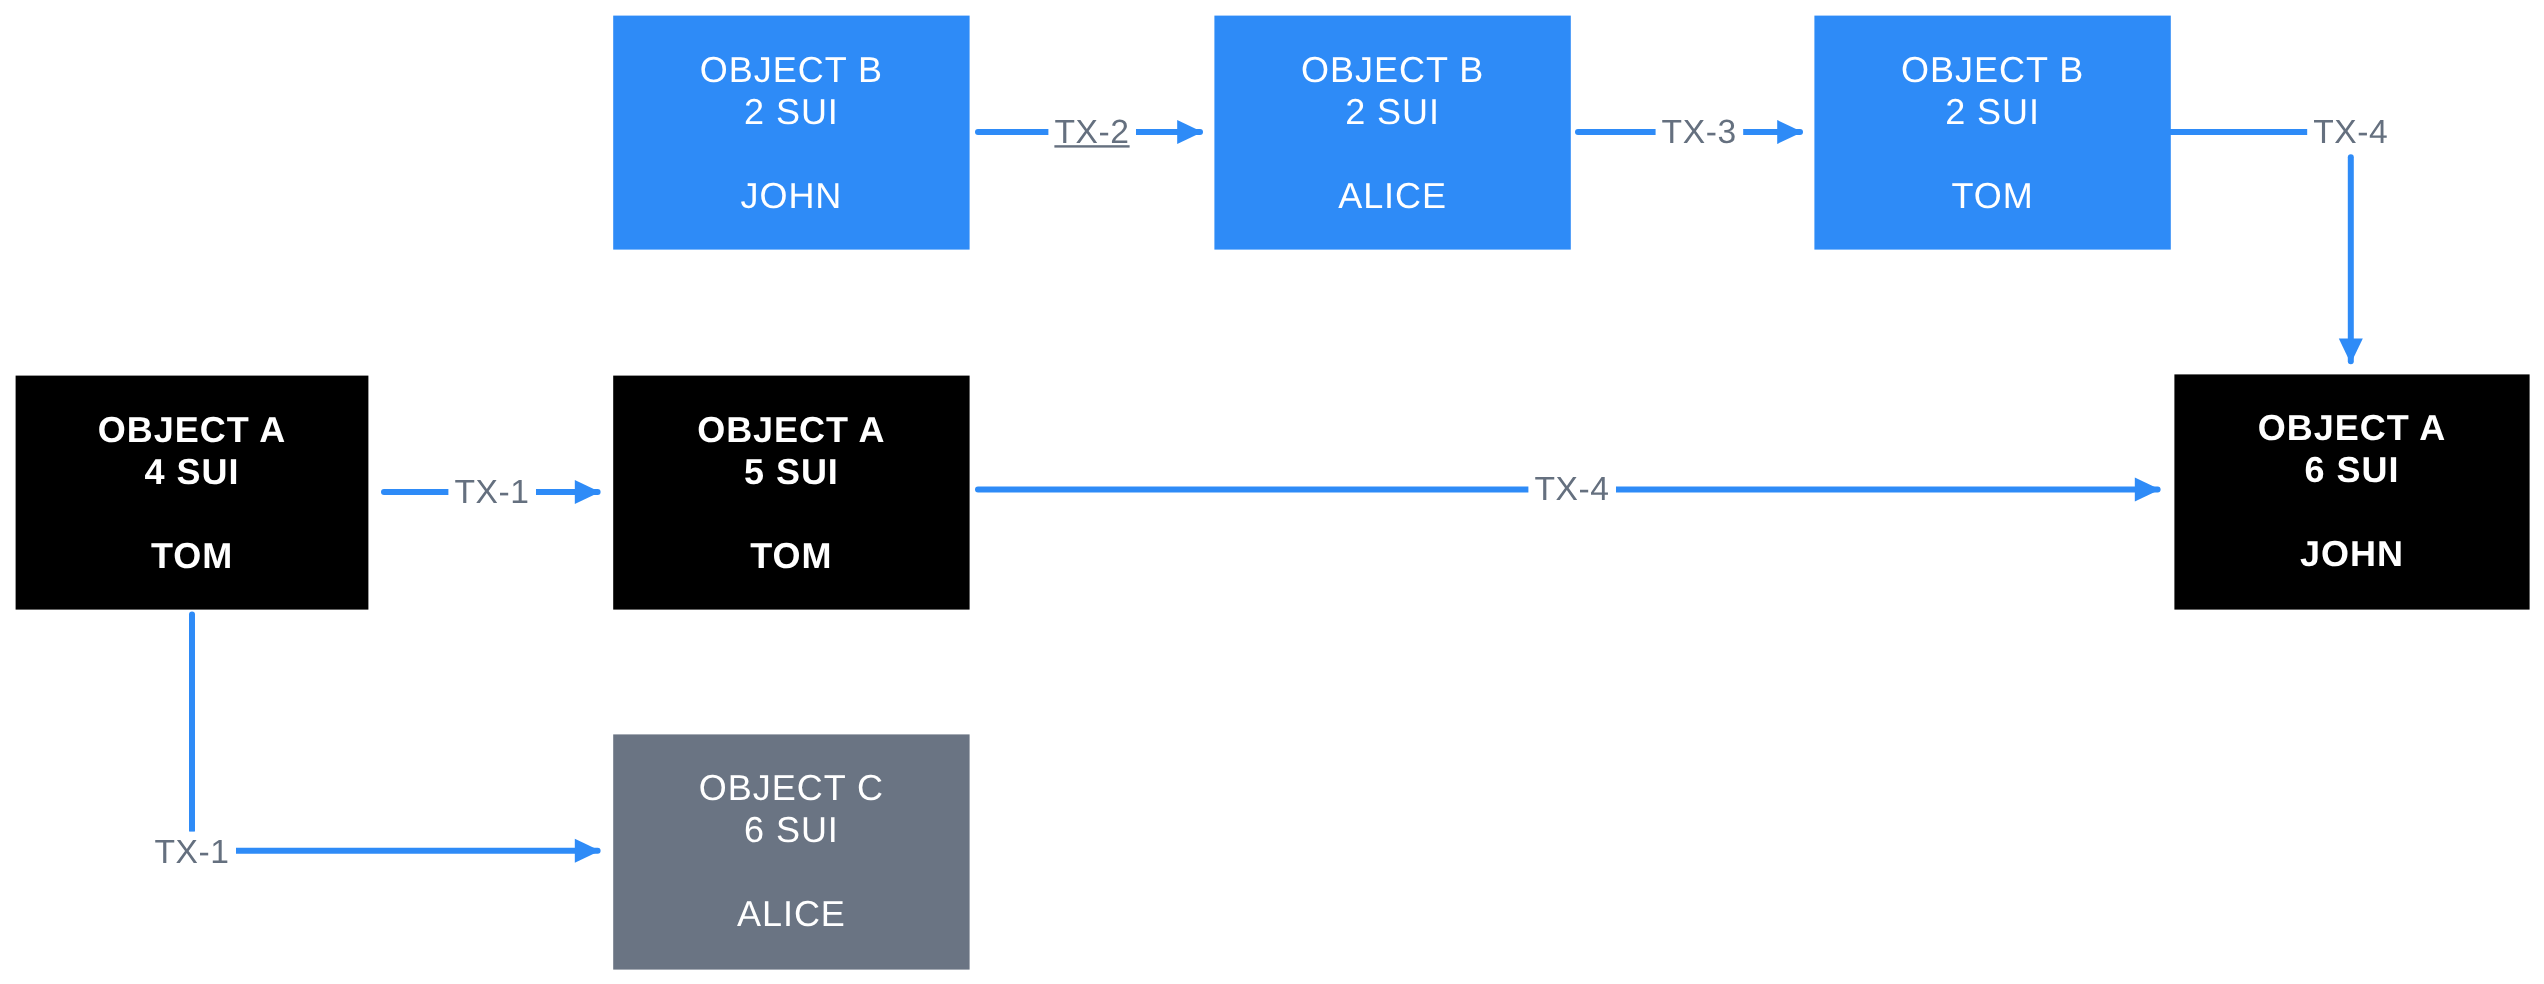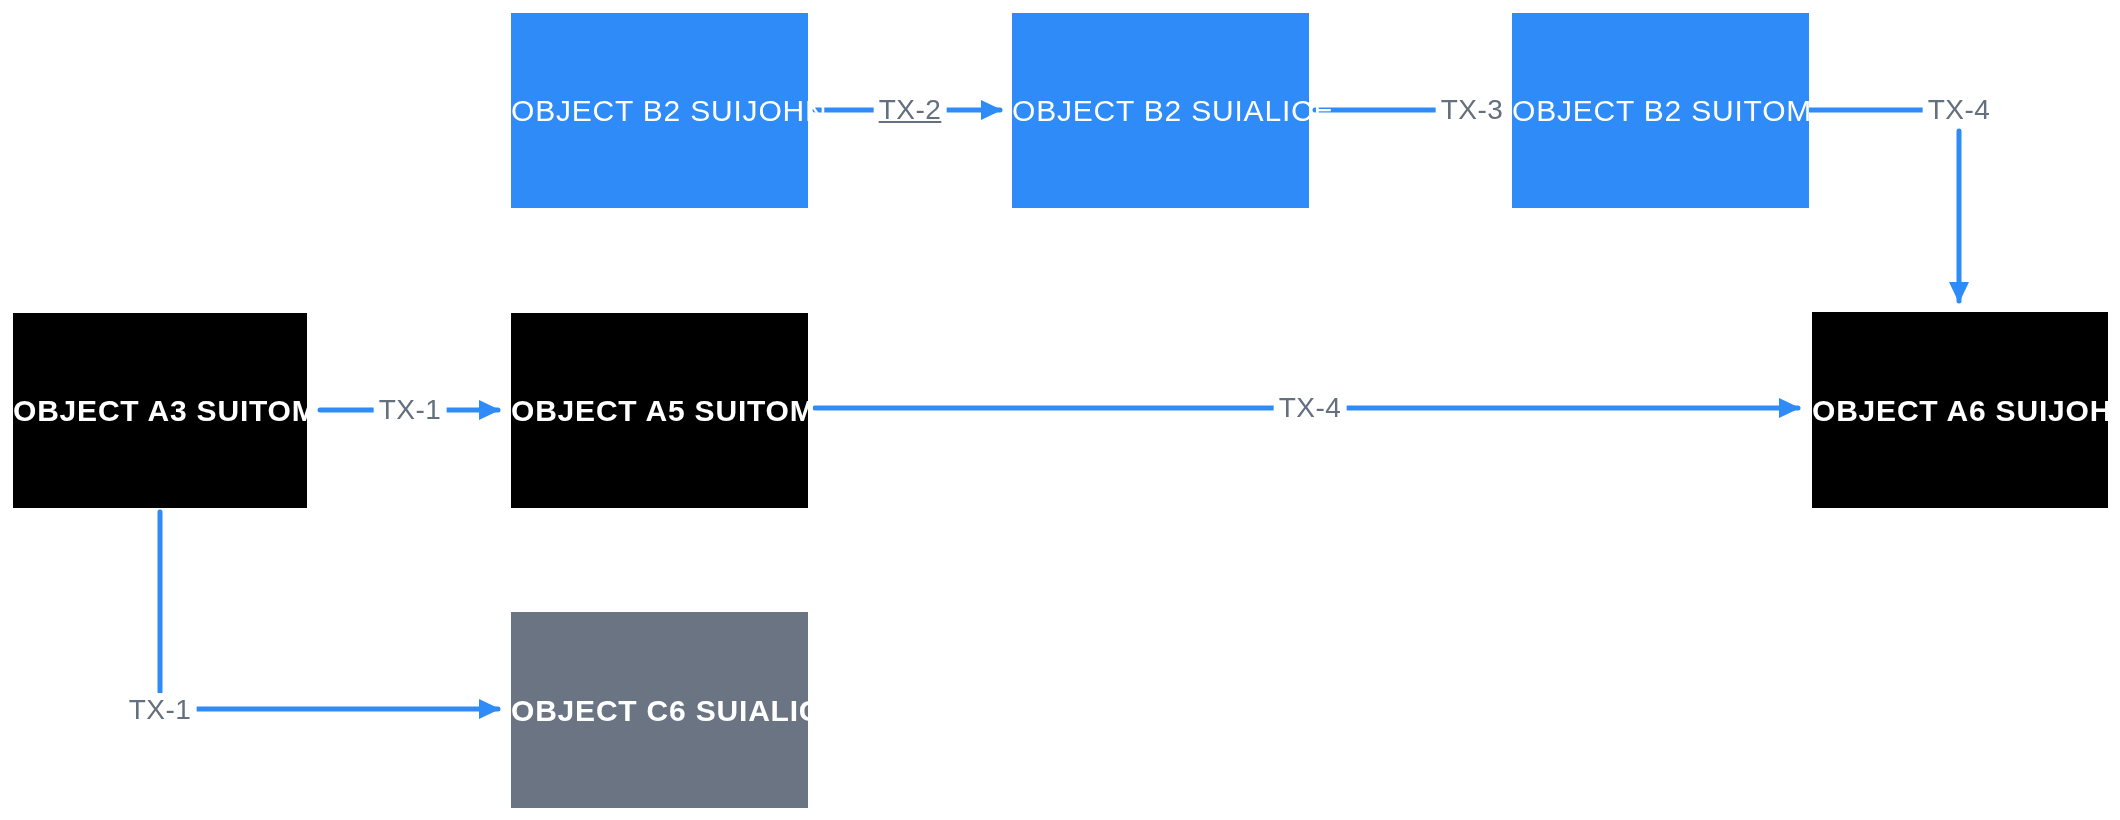--- a/index.html
+++ b/index.html
@@ -23,37 +23,37 @@
   }
   .wire {
     stroke: #2E8BF7;
     stroke-width: 5;
     fill: none;
     stroke-linecap: round;
   }
   .node {
     position: absolute;
     display: flex;
-    flex-direction: row;
-    justify-content: space-between;
+    flex-direction: column;
+    justify-content: center;
     align-items: center;
     text-align: center;
     color: #ffffff;
     font-size: 30px;
     letter-spacing: 0.8px;
     box-sizing: border-box;
   }
   .node .line {
     line-height: 35px;
     height: 35px;
     white-space: nowrap;
   }
   .node-blue  { background: #2E8BF7; }
   .node-black { background: #000000; font-weight: bold; }
-  .node-gray  { background: #6A7483; font-weight: bold; }
+  .node-gray  { background: #6A7483; }
   .edge-label {
     position: absolute;
     transform: translate(-50%, -50%);
     background: #ffffff;
     color: #65707F;
     font-size: 28px;
     letter-spacing: 0.5px;
     line-height: 1;
     padding: 3px 5px;
     white-space: nowrap;
@@ -96,21 +96,21 @@
 
   <div class="node node-blue" style="left:1512px; top:13px; width:297px; height:195px;">
     <div class="line">OBJECT B</div>
     <div class="line">2 SUI</div>
     <div class="line"></div>
     <div class="line">TOM</div>
   </div>
 
   <div class="node node-black" style="left:13px; top:313px; width:294px; height:195px;">
     <div class="line">OBJECT A</div>
-    <div class="line">3 SUI</div>
+    <div class="line">4 SUI</div>
     <div class="line"></div>
     <div class="line">TOM</div>
   </div>
 
   <div class="node node-black" style="left:511px; top:313px; width:297px; height:195px;">
     <div class="line">OBJECT A</div>
     <div class="line">5 SUI</div>
     <div class="line"></div>
     <div class="line">TOM</div>
   </div>
@@ -124,18 +124,18 @@
 
   <div class="node node-gray" style="left:511px; top:612px; width:297px; height:196px;">
     <div class="line">OBJECT C</div>
     <div class="line">6 SUI</div>
     <div class="line"></div>
     <div class="line">ALICE</div>
   </div>
 
   <span class="edge-label" style="left:410px; top:410px;">TX-1</span>
   <span class="edge-label" style="left:910px; top:110px;text-decoration:underline;">TX-2</span>
-  <span class="edge-label" style="left:1472px; top:110px;">TX-3</span>
+  <span class="edge-label" style="left:1416px; top:110px;">TX-3</span>
   <span class="edge-label" style="left:1959px; top:110px;">TX-4</span>
   <span class="edge-label" style="left:1310px; top:408px;">TX-4</span>
   <span class="edge-label" style="left:160px; top:710px;">TX-1</span>
 
 </div>
 
 </body></html>

